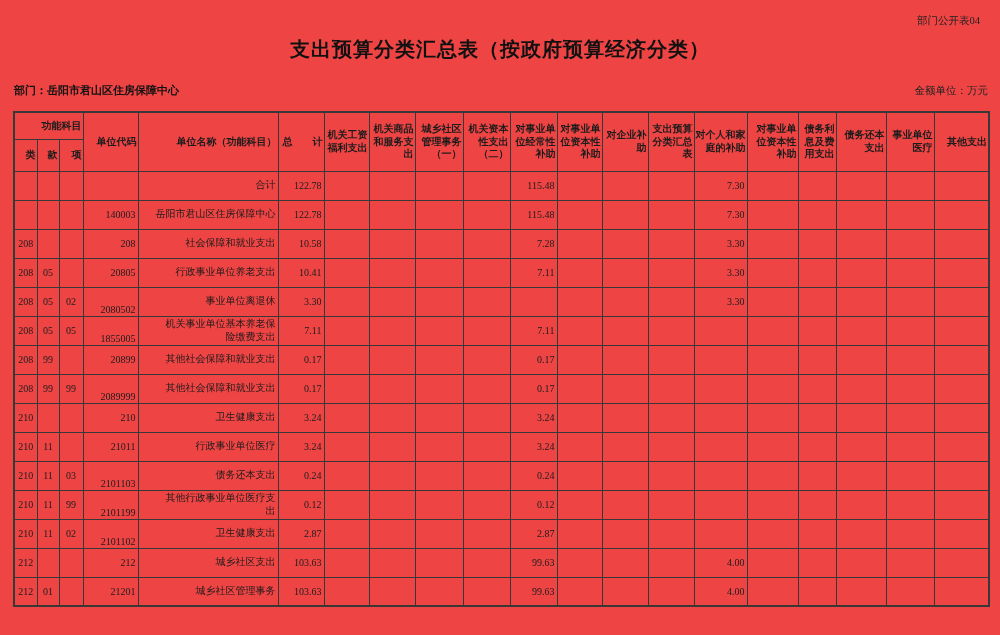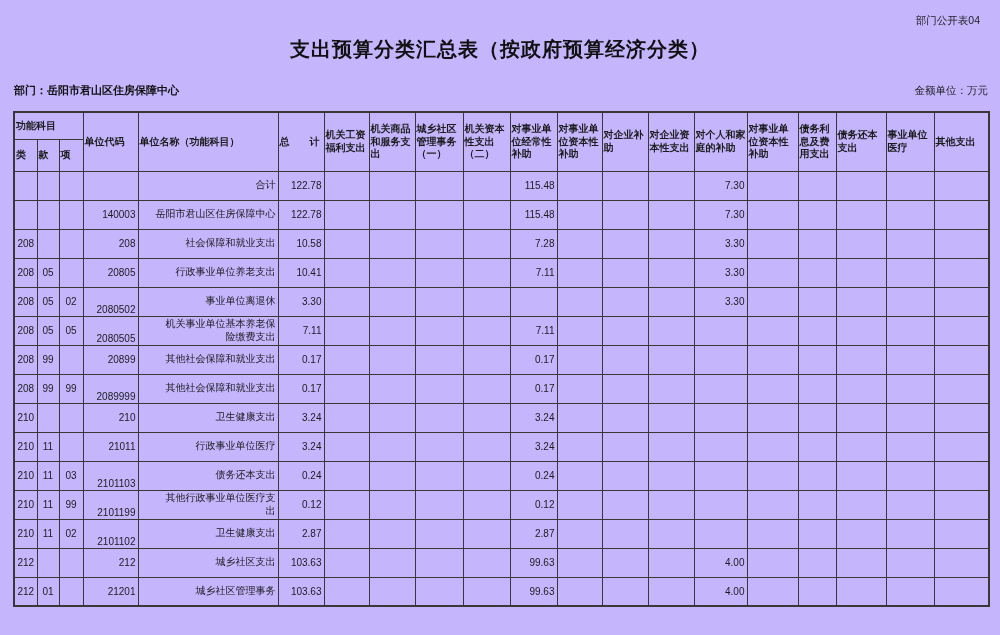--- a/index.html
+++ b/index.html
@@ -4,22 +4,22 @@
 <style>
   html, body {
     margin: 0;
     padding: 0;
     background: #ffffff;
   }
   .page {
     position: relative;
     width: 1000px;
     height: 635px;
-    background: #c4b5fd;
-    font-family: Liberation Sans, sans-serif;
+    background: #ef4444;
+    font-family: Liberation Serif, serif;
     color: #1c1c1c;
     overflow: hidden;
   }
   .doc-label {
     position: absolute;
     top: 14px;
     right: 20px;
     font-size: 10.5px;
     color: #222;
   }
@@ -65,21 +65,21 @@
   }
   table.budget th, table.budget td {
     border: 1px solid #383838;
     font-size: 10px;
     padding: 1px 2px;
     overflow: hidden;
     color: #1c1c1c;
   }
   table.budget th {
     font-weight: bold;
-    text-align: left;
+    text-align: right;
     vertical-align: middle;
     line-height: 1.25;
     padding: 1px 1px;
   }
   table.budget thead tr.h1 { height: 27px; }
   table.budget thead tr.h2 { height: 32px; }
   table.budget tbody tr { height: 29px; }
   td.c-center { text-align: center; vertical-align: middle; }
   td.c-left   { text-align: right;   vertical-align: middle; padding-left: 3px; }
   td.c-right  { text-align: right;  vertical-align: middle; padding-right: 3px; }
@@ -136,21 +136,21 @@
         <th rowspan="2">单位代码</th>
         <th rowspan="2">单位名称（功能科目）</th>
         <th rowspan="2">总　　计</th>
         <th rowspan="2">机关工资福利支出</th>
         <th rowspan="2">机关商品和服务支出</th>
         <th rowspan="2">城乡社区管理事务（一）</th>
         <th rowspan="2">机关资本性支出（二）</th>
         <th rowspan="2">对事业单位经常性补助</th>
         <th rowspan="2">对事业单位资本性补助</th>
         <th rowspan="2">对企业补助</th>
-        <th rowspan="2">对企业资本性支出</th>
+        <th rowspan="2">支出预算分类汇总表</th>
         <th rowspan="2">对个人和家庭的补助</th>
         <th rowspan="2">对事业单位资本性补助</th>
         <th rowspan="2">债务利息及费用支出</th>
         <th rowspan="2">债务还本支出</th>
         <th rowspan="2">事业单位医疗</th>
         <th rowspan="2">其他支出</th>
       </tr>
       <tr class="h2">
         <th>类</th>
         <th>款</th>
@@ -265,21 +265,21 @@
           <td class="c-right"></td>
           <td class="c-right"></td>
           <td class="c-right"></td>
           <td class="c-right"></td>
           <td class="c-right"></td>
         </tr>
         <tr>
           <td class="c-center">208</td>
           <td class="c-center">05</td>
           <td class="c-center">05</td>
-          <td class="c-left v-bottom">2080505</td>
+          <td class="c-left v-bottom">1855005</td>
           <td class="c-left name">　　机关事业单位基本养老保险缴费支出</td>
           <td class="c-right">7.11</td>
           <td class="c-right"></td>
           <td class="c-right"></td>
           <td class="c-right"></td>
           <td class="c-right"></td>
           <td class="c-right">7.11</td>
           <td class="c-right"></td>
           <td class="c-right"></td>
           <td class="c-right"></td>

